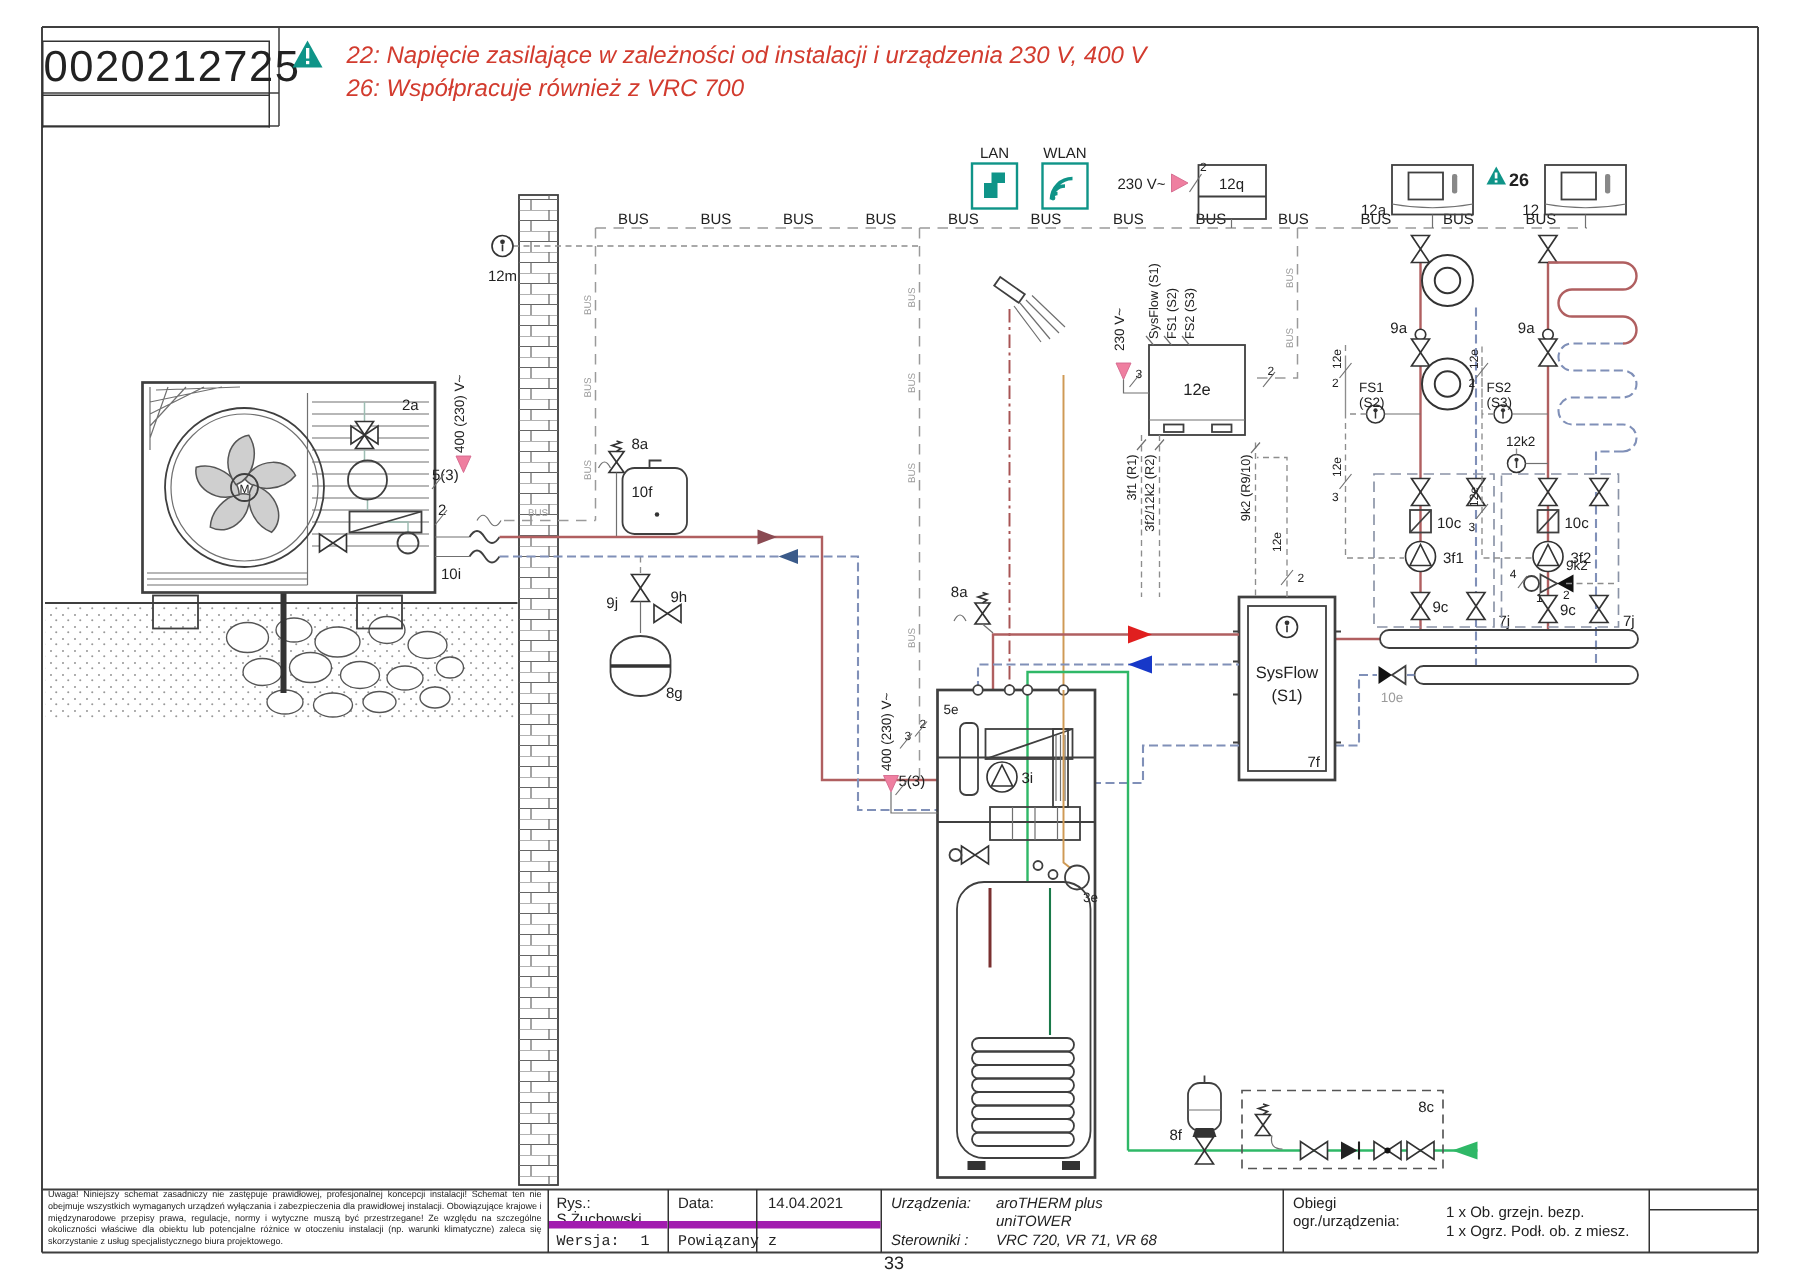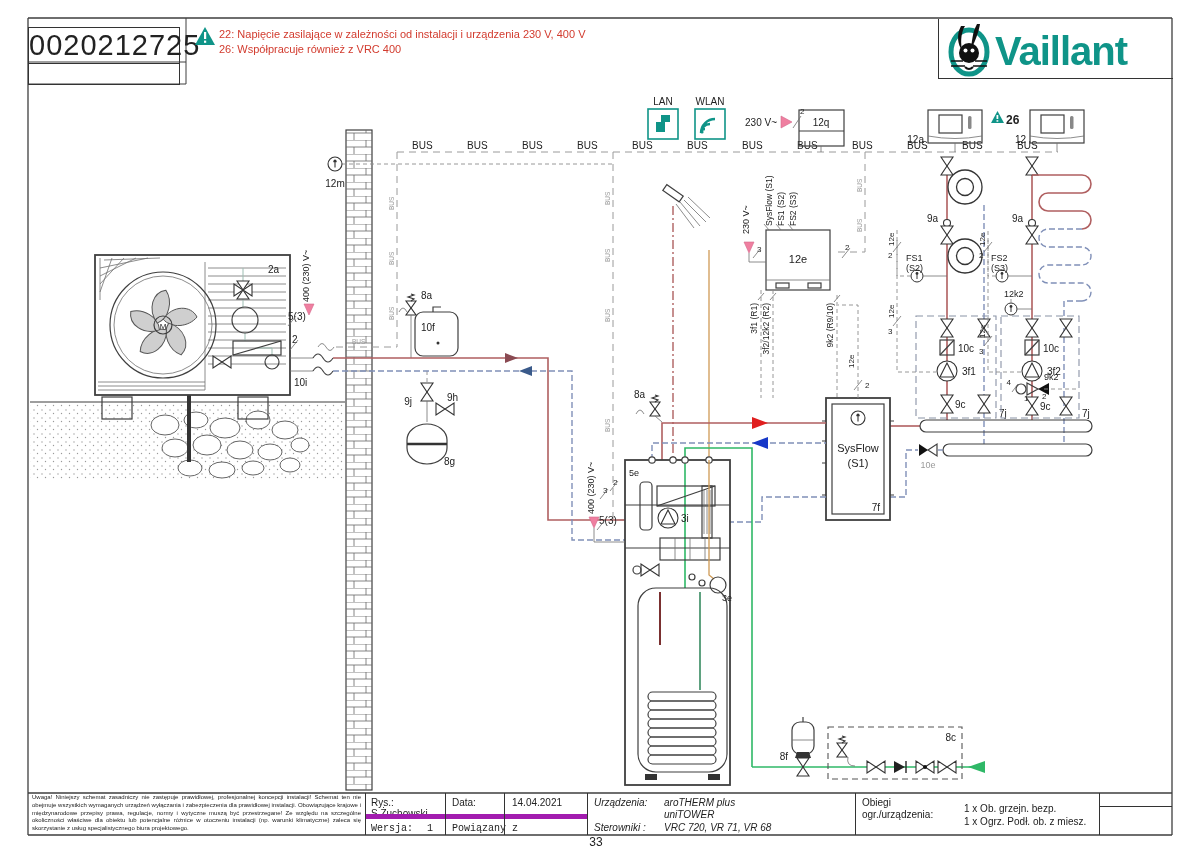--- a/index.html
+++ b/index.html
@@ -22,21 +22,21 @@
   .ret{stroke:#8090b8;fill:none;stroke-dasharray:6 3;stroke-width:1.4}
   .green{stroke:#2fb867;fill:none;stroke-width:1.6}
   .dgreen{stroke:#1a7a4a;fill:none;stroke-width:1.4}
   .orange{stroke:#cf9a55;fill:none;stroke-width:1.3}
   .ddot{stroke:#a85454;fill:none;stroke-dasharray:9 3 2 3;stroke-width:1.3}
   .teal{fill:#0f9488}
   
   #docbox{left:28px;top:27px;width:150px;height:35px;border:1.5px solid #333;
           font-size:29px;letter-spacing:1px;display:flex;align-items:center;justify-content:flex-start;}
   #docbox2{left:28px;top:63.5px;width:150px;height:20px;border:1.5px solid #333;border-top:none;}
-  #notes{left:219px;top:27px;font-size:11px;line-height:1.35;color:#d23b2e;}
+  #notes{left:231px;top:27px;font-size:16px;line-height:1.35;color:#d23b2e;font-style:italic;}
   #warntri{left:194px;top:26px;}
   #logo{left:938px;top:19px;width:234px;height:59px;border-left:1.2px solid #333;border-bottom:1.2px solid #333;}
   
   .tbcell{position:absolute;top:0;height:42px;border-right:1px solid #333;box-sizing:border-box;font-size:10px;}
   #tb{left:28px;top:793px;width:1144px;height:38px;}
   #discl{left:0;width:338px;font-size:6px;line-height:1.3;padding:1px 4px;box-sizing:border-box;text-align:justify;}
   .row{position:absolute;left:0;width:100%;height:21px;box-sizing:border-box;padding:4px 4px 0 5px;}
   .r2{top:21px;border-top:5px solid #a21caf;font-family:Liberation Mono, monospace;}
   #pageno{left:0;top:835px;width:1192px;text-align:center;font-size:12px;}
 </style>
@@ -519,36 +519,21 @@
 <div class="ov" id="docbox2"></div>
 <div class="ov" id="warntri">
   <svg width="22" height="20" viewBox="0 0 22 20">
         <polygon points="11,1 21,19 1,19" fill="#0f9488"></polygon>
         <rect x="10" y="6" width="2.2" height="7" fill="#fff"></rect>
         <rect x="10" y="14.6" width="2.2" height="2.2" fill="#fff"></rect>
       </svg>
 </div>
 <div class="ov" id="notes">
   <div>22: Napięcie zasilające w zależności od instalacji i urządzenia 230 V, 400  V</div>
-  <div>26: Współpracuje również z VRC 400</div>
-</div>
-<div class="ov" id="logo">
-  <svg width="234" height="59" viewBox="0 0 234 59">
-    <g>
-      <ellipse cx="30" cy="33" rx="18" ry="22" fill="none" stroke="#0f9488" stroke-width="5"></ellipse>
-      <path d="M22,7 C17,16 19,26 23,31 C21,20 23,12 26,7 Z" fill="#111"></path>
-      <path d="M38,5 C33,14 33,24 32,30 C37,21 40,11 41,5 Z" fill="#111"></path>
-      <circle cx="30" cy="34" r="10" fill="#111"></circle>
-      <circle cx="26.5" cy="31.5" r="2" fill="#fff"></circle>
-          <circle cx="33.5" cy="31.5" r="2" fill="#fff"></circle>
-      <path d="M12,42 H24 M12,47 H26 M36,42 H48 M34,47 H48" stroke="#111" stroke-width="1.6"></path>
-      <path d="M26,48 q4,4 8,0" stroke="#111" stroke-width="2" fill="none"></path>
-    </g>
-    <text x="56" y="46" style="font-size:40px;font-weight:bold;fill:#0f9488;letter-spacing:-1px">Vaillant</text>
-  </svg>
+  <div>26: Współpracuje również z VRC 700</div>
 </div>
 
 <div class="ov" id="tb">
   <div class="tbcell" id="discl" style="border-left:none">
     <span>Uwaga! Niniejszy schemat zasadniczy nie zastępuje prawidłowej, profesjonalnej koncepcji instalacji! Schemat ten nie obejmuje wszystkich wymaganych urządzeń wyłączania i zabezpieczenia dla prawidłowej instalacji. Obowiązujące krajowe i międzynarodowe przepisy prawa, regulacje, normy i wytyczne muszą być przestrzegane! Ze względu na szczególne okoliczności właściwe dla obiektu lub potencjalne różnice w otoczeniu instalacji (np. warunki klimatyczne) zaleca się skorzystanie z usług specjalistycznego biura projektowego.</span>
   </div>
   <div class="tbcell" style="left:338px;width:80px;">
     <div class="row"><span>Rys.:</span>
       <span>S.Żuchowski</span></div>
     <div class="row r2"><span>Wersja:</span>

